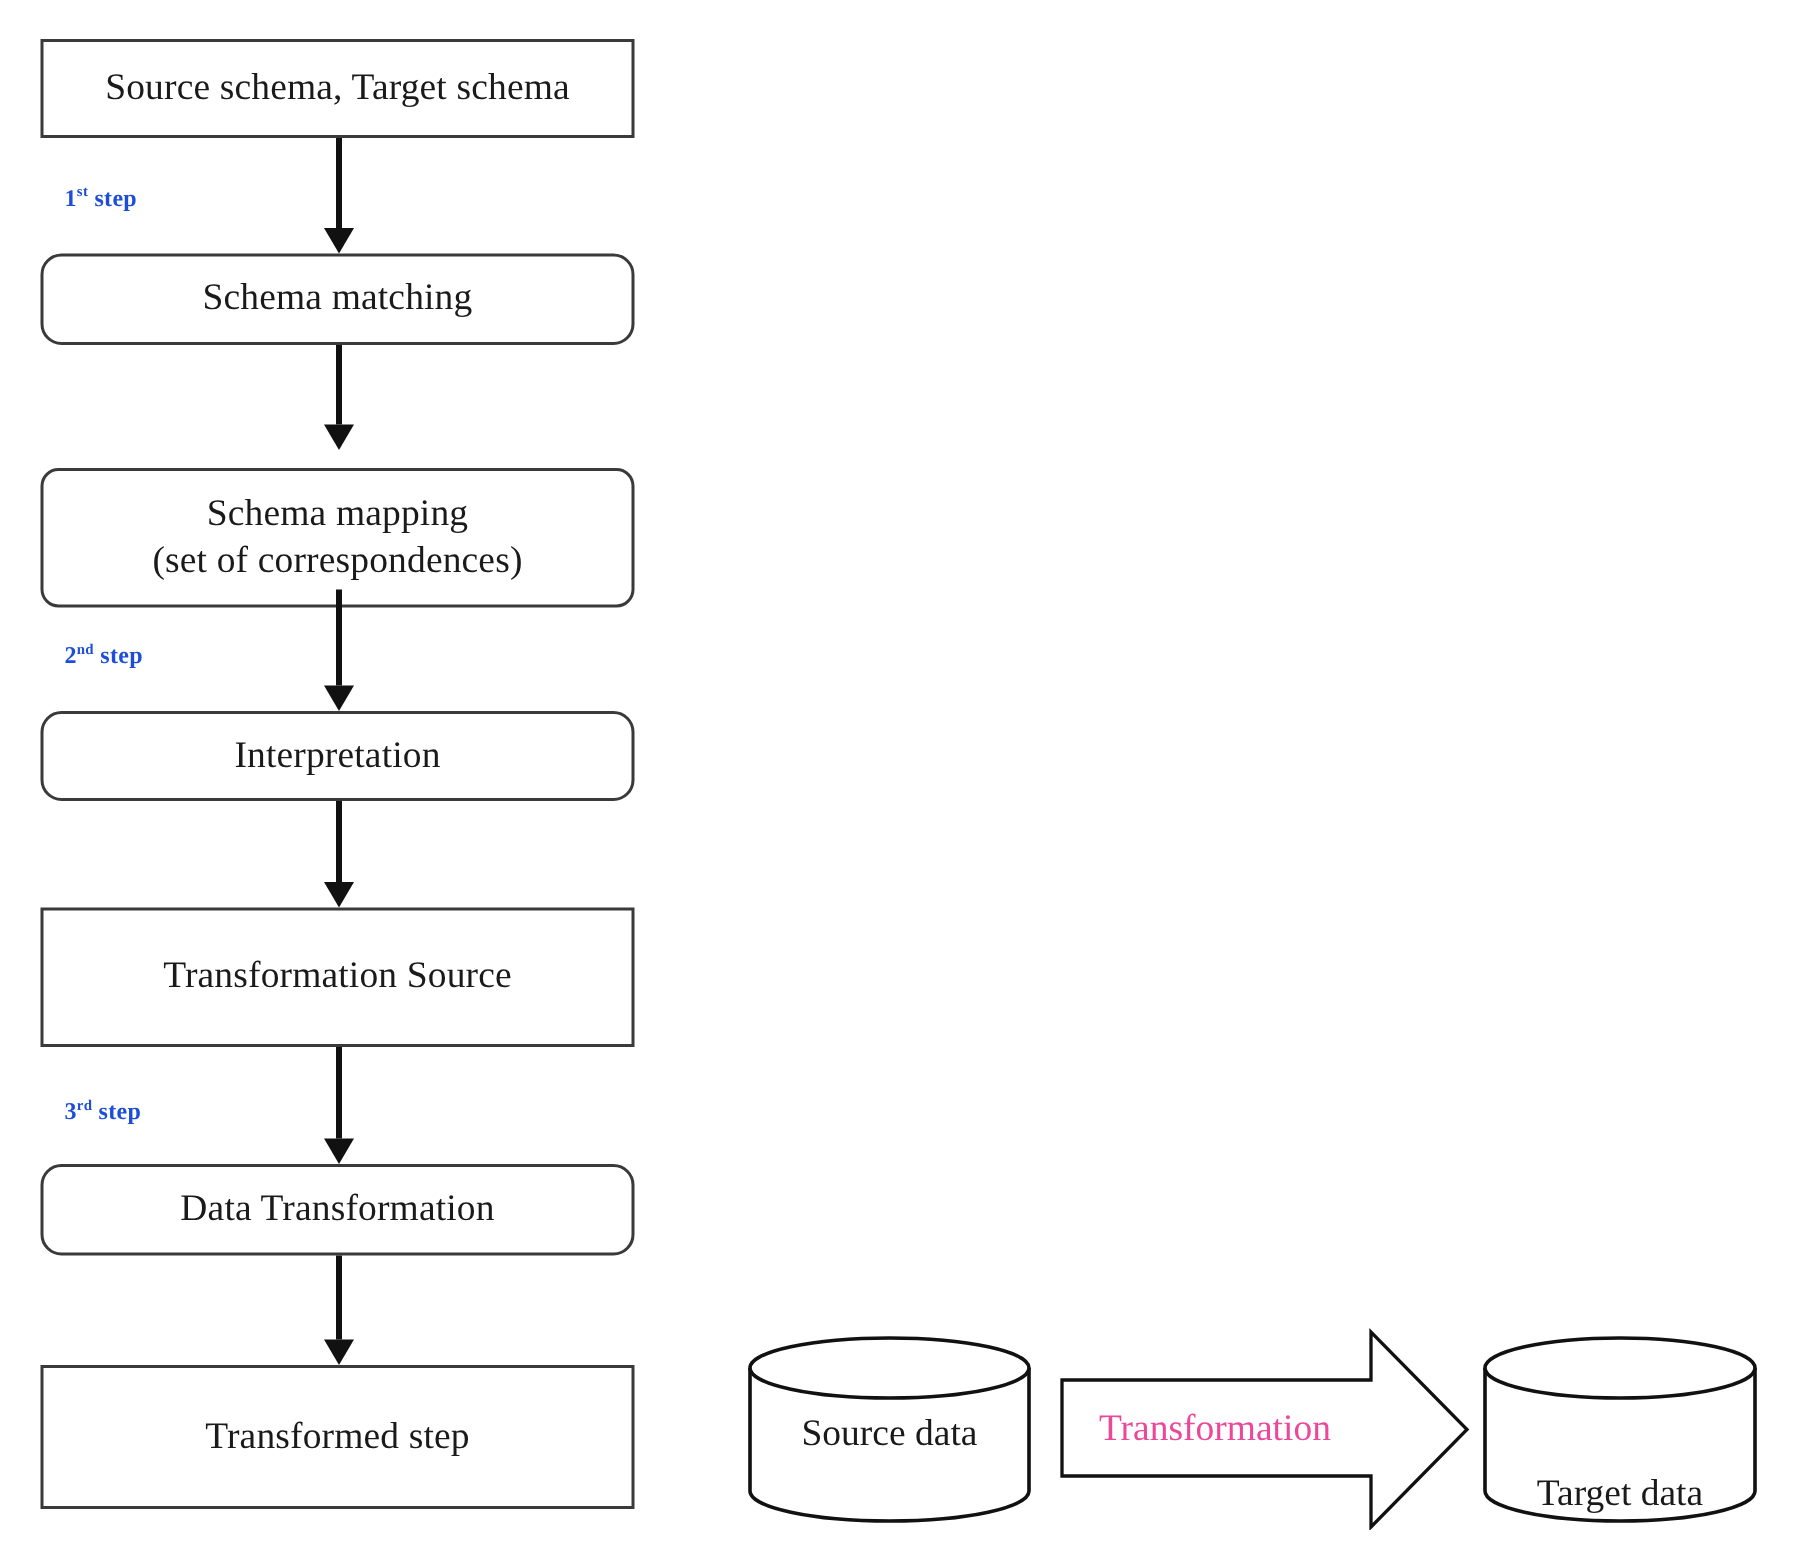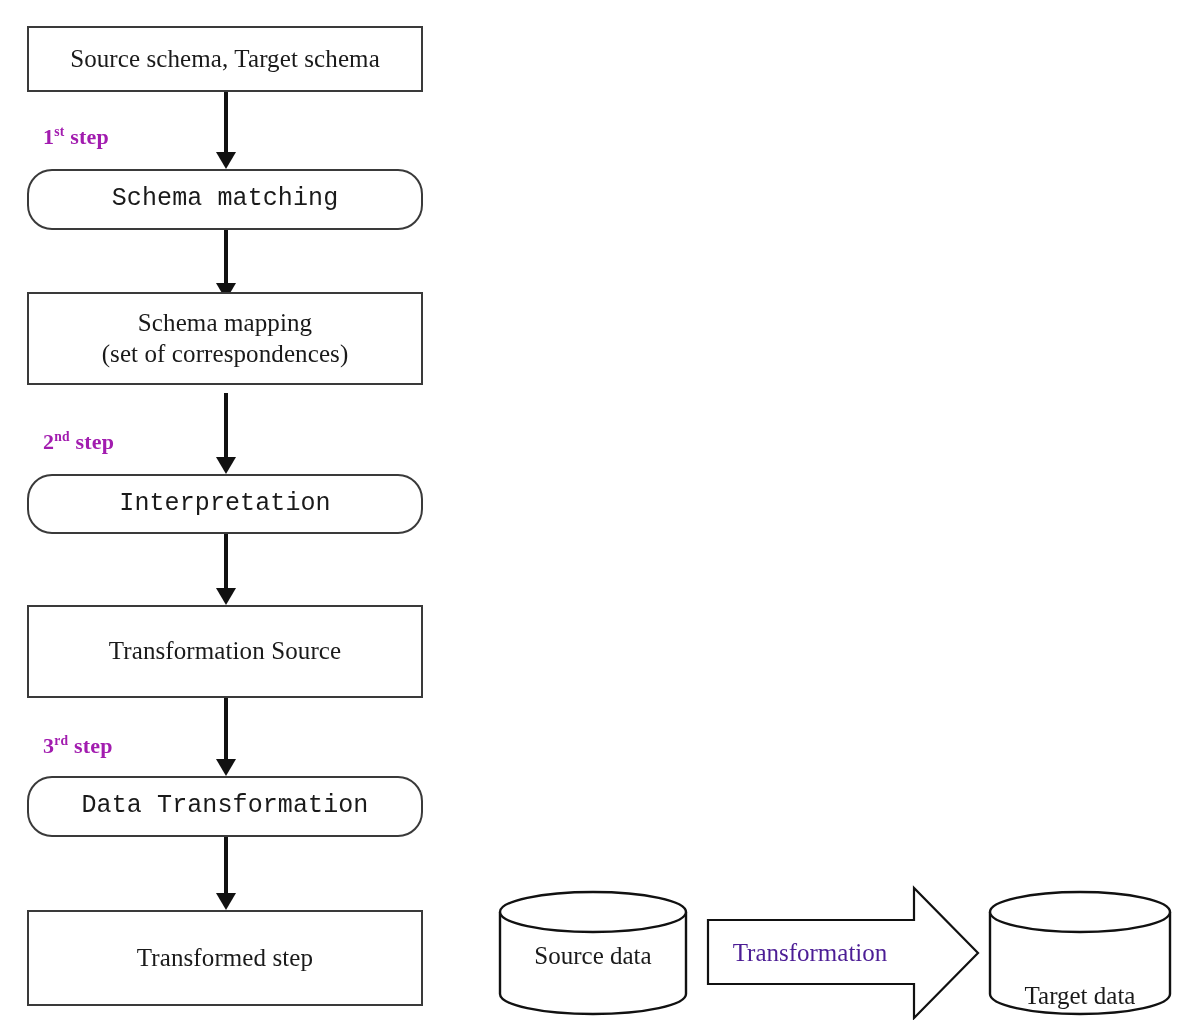--- a/index.html
+++ b/index.html
@@ -30,33 +30,32 @@
     flex-direction: column;
     align-items: center;
     justify-content: center;
     text-align: center;
     font-size: 25px;
     line-height: 1.22;
     color: #1a1a1a;
     letter-spacing: 0.1px;
   }
   .node.rounded {
-    border-radius: 25px;
-    font-family: Liberation Mono, monospace;
+    border-radius: 14px;
   }
   .node .line2 {
     display: block;
   }
 
   
   .step-label {
     position: absolute;
     font-weight: bold;
-    font-size: 22px;
-    color: #a21caf;
+    font-size: 16px;
+    color: #1d4ed8;
     white-space: nowrap;
     letter-spacing: 0.2px;
   }
   .step-label sup {
     font-size: 0.62em;
     vertical-align: super;
     line-height: 0;
   }
 
   
@@ -107,21 +106,21 @@
   }
   .block-arrow svg {
     display: block;
   }
   .block-arrow-label {
     position: absolute;
     left: 0;
     width: 100%;
     text-align: center;
     font-size: 25px;
-    color: #4c1d95;
+    color: #ec4899;
     pointer-events: none;
   }
 </style>
 </head>
 <body>
 
 <div id="canvas">
 
   <div class="node" style="left:27px; top:26px; width:396px; height:66px;">
     <span>Source schema, Target schema</span>
@@ -139,21 +138,21 @@
 
   <div class="node rounded" style="left:27px; top:169px; width:396px; height:61px;">
     <span>Schema matching</span>
   </div>
 
   <div class="connector" style="top:230px; height:70px;">
     <div class="shaft" style="height:53px;"></div>
     <div class="head" style="top:53px;"></div>
   </div>
 
-  <div class="node" style="left:27px; top:292px; width:396px; height:93px;">
+  <div class="node" style="left:27px; top:312px; width:396px; height:93px;border-radius:12px;">
     <span>Schema mapping</span>
     <span class="line2">(set of correspondences)</span>
   </div>
 
   <div class="connector" style="top:393px; height:81px;">
     <div class="shaft" style="height:64px;"></div>
     <div class="head" style="top:64px;"></div>
   </div>
 
   <div class="step-label" style="left:43px; top:429px;">

